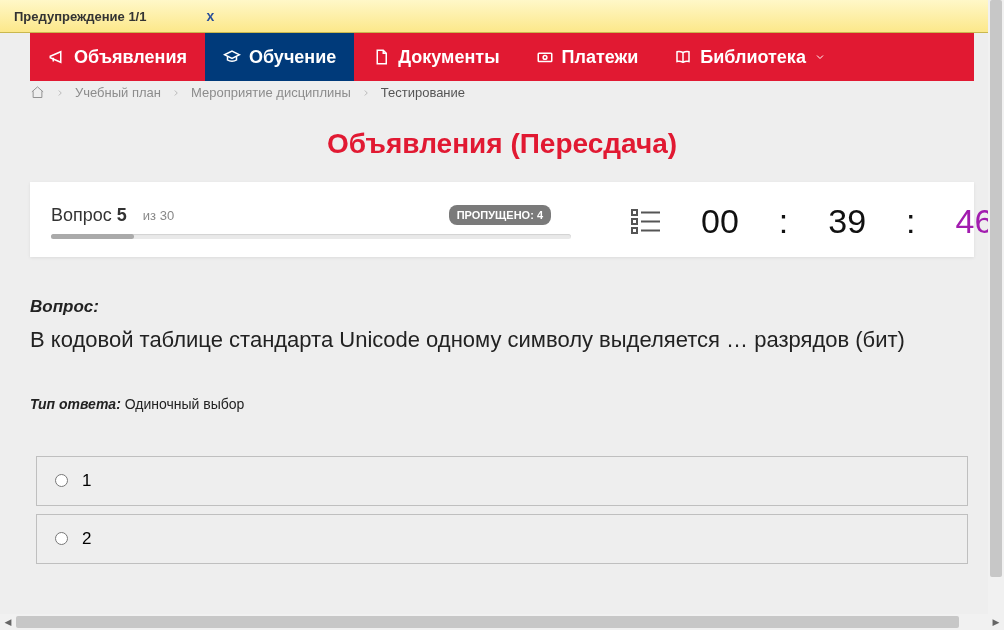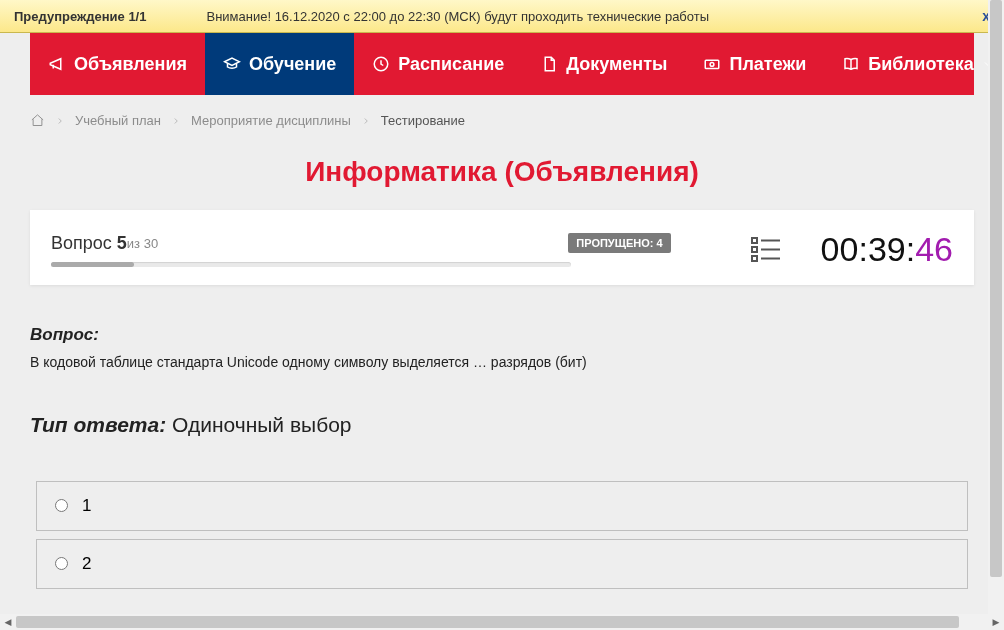--- a/index.html
+++ b/index.html
@@ -3,73 +3,72 @@
   <meta charset="utf-8">
   <style>
     * { margin: 0; padding: 0; box-sizing: border-box; }
     body { font-family: Arial, Helvetica, sans-serif; background: #eeeeee; width: 1004px; height: 630px; overflow: hidden; position: relative; }
     
     .warning-bar { background: linear-gradient(#fff8c8, #fce88a); border-bottom: 1px solid #c9b84e; height: 30px; display: flex; align-items: center; padding: 16px 14px; font-size: 13px; color: #333; position: relative; }
     .warning-label { font-weight: bold; margin-right: 60px; }
     .warning-text { flex: 1; }
     .warning-close { font-weight: bold; color: #2a4f9a; cursor: pointer; font-size: 14px; }
     
-    .nav { background: #e11932; height: 62px; display: flex; align-items: stretch; margin: 0 30px; }
+    .nav { background: #e11932; height: 48px; display: flex; align-items: stretch; margin: 0 30px; }
     .nav-item { color: #fff; display: flex; align-items: center; padding: 0 18px; font-size: 18px; font-weight: bold; cursor: pointer; gap: 8px; }
     .nav-item.active { background: #003a7a; }
     .nav-icon { display: inline-flex; }
     
-    .breadcrumb { margin: 18px 30px 0; display: flex; align-items: center; gap: 10px; font-size: 13px; color: #8c8c8c; }
+    .breadcrumb { margin: 4px 30px 0; display: flex; align-items: center; gap: 10px; font-size: 13px; color: #8c8c8c; }
     .breadcrumb a { color: #8c8c8c; text-decoration: none; }
     .breadcrumb .sep { color: #b0b0b0; }
     .breadcrumb .home { display: inline-flex; }
     .breadcrumb .current { color: #555; }
     
     .page-title { text-align: center; font-size: 28px; font-weight: bold; color: #e11932; margin: 28px 0 22px; }
     
     .card { background: #fff; margin: 0 30px; padding: 20px 21px 16px; box-shadow: 0 1px 3px rgba(0,0,0,0.08); display: flex; align-items: center; }
     .card-left { flex: 1; }
     .q-head { display: flex; align-items: center; margin-bottom: 8px; }
     .q-label { font-size: 18px; color: #333; }
     .q-label strong { font-weight: bold; }
-    .q-total { font-size: 13px; color: #888; margin-left: 0; }
-    .q-skip { background: #7a7a7a; color: #fff; font-size: 11px; font-weight: bold; padding: 4px 8px; border-radius: 2px; margin-left: auto; margin-right: 20px; }
+    .q-total { font-size: 13px; color: #888; margin-left: 16px; }
+    .q-skip { background: #7a7a7a; color: #fff; font-size: 11px; font-weight: bold; padding: 4px 8px; border-radius: 8px; margin-left: auto; margin-right: 20px; }
     .progress { background: #e9e9e9; height: 5px; border-radius: 3px; width: 520px; position: relative; box-shadow: inset 0 1px 1px rgba(0,0,0,0.1); }
     .progress-fill { background: #aaa; height: 100%; border-radius: 3px; }
     
     .list-icon { margin: 0 40px 0 60px; display: inline-flex; cursor: pointer; }
     
-    .timer { font-size: 34px; color: #111; font-weight: 400; display: flex; align-items: flex-end; }
+    .timer { font-size: 34px; color: #111; font-weight: 400; display: flex; align-items: flex-end; gap: 40px; }
     .timer .sec { color: #a21caf; }
     
     .content { margin: 40px 30px 0; }
     .q-title { font-size: 17px; font-style: italic; font-weight: bold; color: #222; margin-bottom: 8px; }
-    .q-text { font-size: 14px; color: #222; line-height: 1.4; margin-bottom: 40px; }
-    .a-type-row { font-size: 21px; color: #222; margin-bottom: 44px; margin-top: 32px; }
+    .q-text { font-size: 22px; color: #222; line-height: 1.4; margin-bottom: 40px; }
+    .a-type-row { font-size: 14px; color: #222; margin-bottom: 44px; margin-top: 32px; }
     .a-type-row strong { font-style: italic; font-weight: bold; }
     
     .options { margin: 0 6px; }
     .option { border: 1px solid #bfbfbf; padding: 14px 18px; margin-bottom: 8px; display: flex; align-items: center; gap: 14px; background: #fff0; cursor: pointer; font-size: 17px; }
     .option input[type=radio] { width: 13px; height: 13px; cursor: pointer; }
     
     .hscroll { position: absolute; left: 0; right: 0; bottom: 0; height: 16px; background: #f1f1f1; display: flex; align-items: center; }
     .hscroll .arrow { width: 16px; height: 16px; display: flex; align-items: center; justify-content: center; color: #666; font-size: 9px; }
     .hscroll .track { flex: 1; height: 12px; background: #f1f1f1; position: relative; }
     .hscroll .thumb { position: absolute; left: 0; top: 0; height: 12px; width: 97%; background: #c7c7c7; border-radius: 2px; }
     .vscroll { position: absolute; top: 0; right: 0; bottom: 16px; width: 16px; background: #f1f1f1; }
     .vscroll .thumb { position: absolute; top: 0; left: 2px; width: 12px; height: 94%; background: #c7c7c7; border-radius: 2px; }
     
     svg { display: block; }
   </style>
 </head>
 <body>
 
 <div class="warning-bar">
   <span class="warning-label">Предупреждение 1/1</span>
-  <span class="warning-text">Внимание! 16.12.2020 с 22:00 до 22:30 (МСК) будут проходить технические работы</span>
   <span class="warning-close">x</span>
 </div>
 
 <div class="nav">
   <div class="nav-item">
     <span class="nav-icon">
       <svg width="18" height="18" viewBox="0 0 24 24" fill="none" stroke="#fff" stroke-width="2">
           <path d="M3 11l14-6v14L3 13v-2z"></path>
           <path d="M7 13v5"></path>
         </svg>
@@ -77,29 +76,20 @@
     <span>Объявления</span>
   </div>
   <div class="nav-item active">
     <span class="nav-icon">
       <svg width="18" height="18" viewBox="0 0 24 24" fill="none" stroke="#fff" stroke-width="2">
           <path d="M2 9l10-5 10 5-10 5L2 9z"></path>
           <path d="M6 11v5c3 2 9 2 12 0v-5"></path>
         </svg>
     </span>
     <span>Обучение</span>
-  </div>
-  <div class="nav-item">
-    <span class="nav-icon">
-      <svg width="18" height="18" viewBox="0 0 24 24" fill="none" stroke="#fff" stroke-width="2">
-          <circle cx="12" cy="12" r="9"></circle>
-          <path d="M12 7v5l3 2"></path>
-        </svg>
-    </span>
-    <span>Расписание</span>
   </div>
   <div class="nav-item">
     <span class="nav-icon">
       <svg width="18" height="18" viewBox="0 0 24 24" fill="none" stroke="#fff" stroke-width="2">
           <path d="M7 3h8l4 4v14H7V3z"></path>
           <path d="M15 3v4h4"></path>
         </svg>
     </span>
     <span>Документы</span>
   </div>
@@ -148,21 +138,21 @@
   </span>
   <a href="#">Мероприятие дисциплины</a>
   <span class="sep">
     <svg width="10" height="10" viewBox="0 0 24 24" fill="none" stroke="#b0b0b0" stroke-width="2">
         <path d="M9 6l6 6-6 6"></path>
       </svg>
   </span>
   <span class="current">Тестирование</span>
 </div>
 
-<h1 class="page-title">Информатика (Объявления)</h1>
+<h1 class="page-title">Объявления (Пересдача)</h1>
 
 <div class="card">
   <div class="card-left">
     <div class="q-head">
       <span class="q-label"><span>Вопрос </span><strong>5</strong></span>
       <span class="q-total"><span>из </span><span>30</span></span>
       <span class="q-skip"><span>ПРОПУЩЕНО: </span><span>4</span></span>
     </div>
     <div class="progress">
       <div class="progress-fill" style="width:16%"></div>

